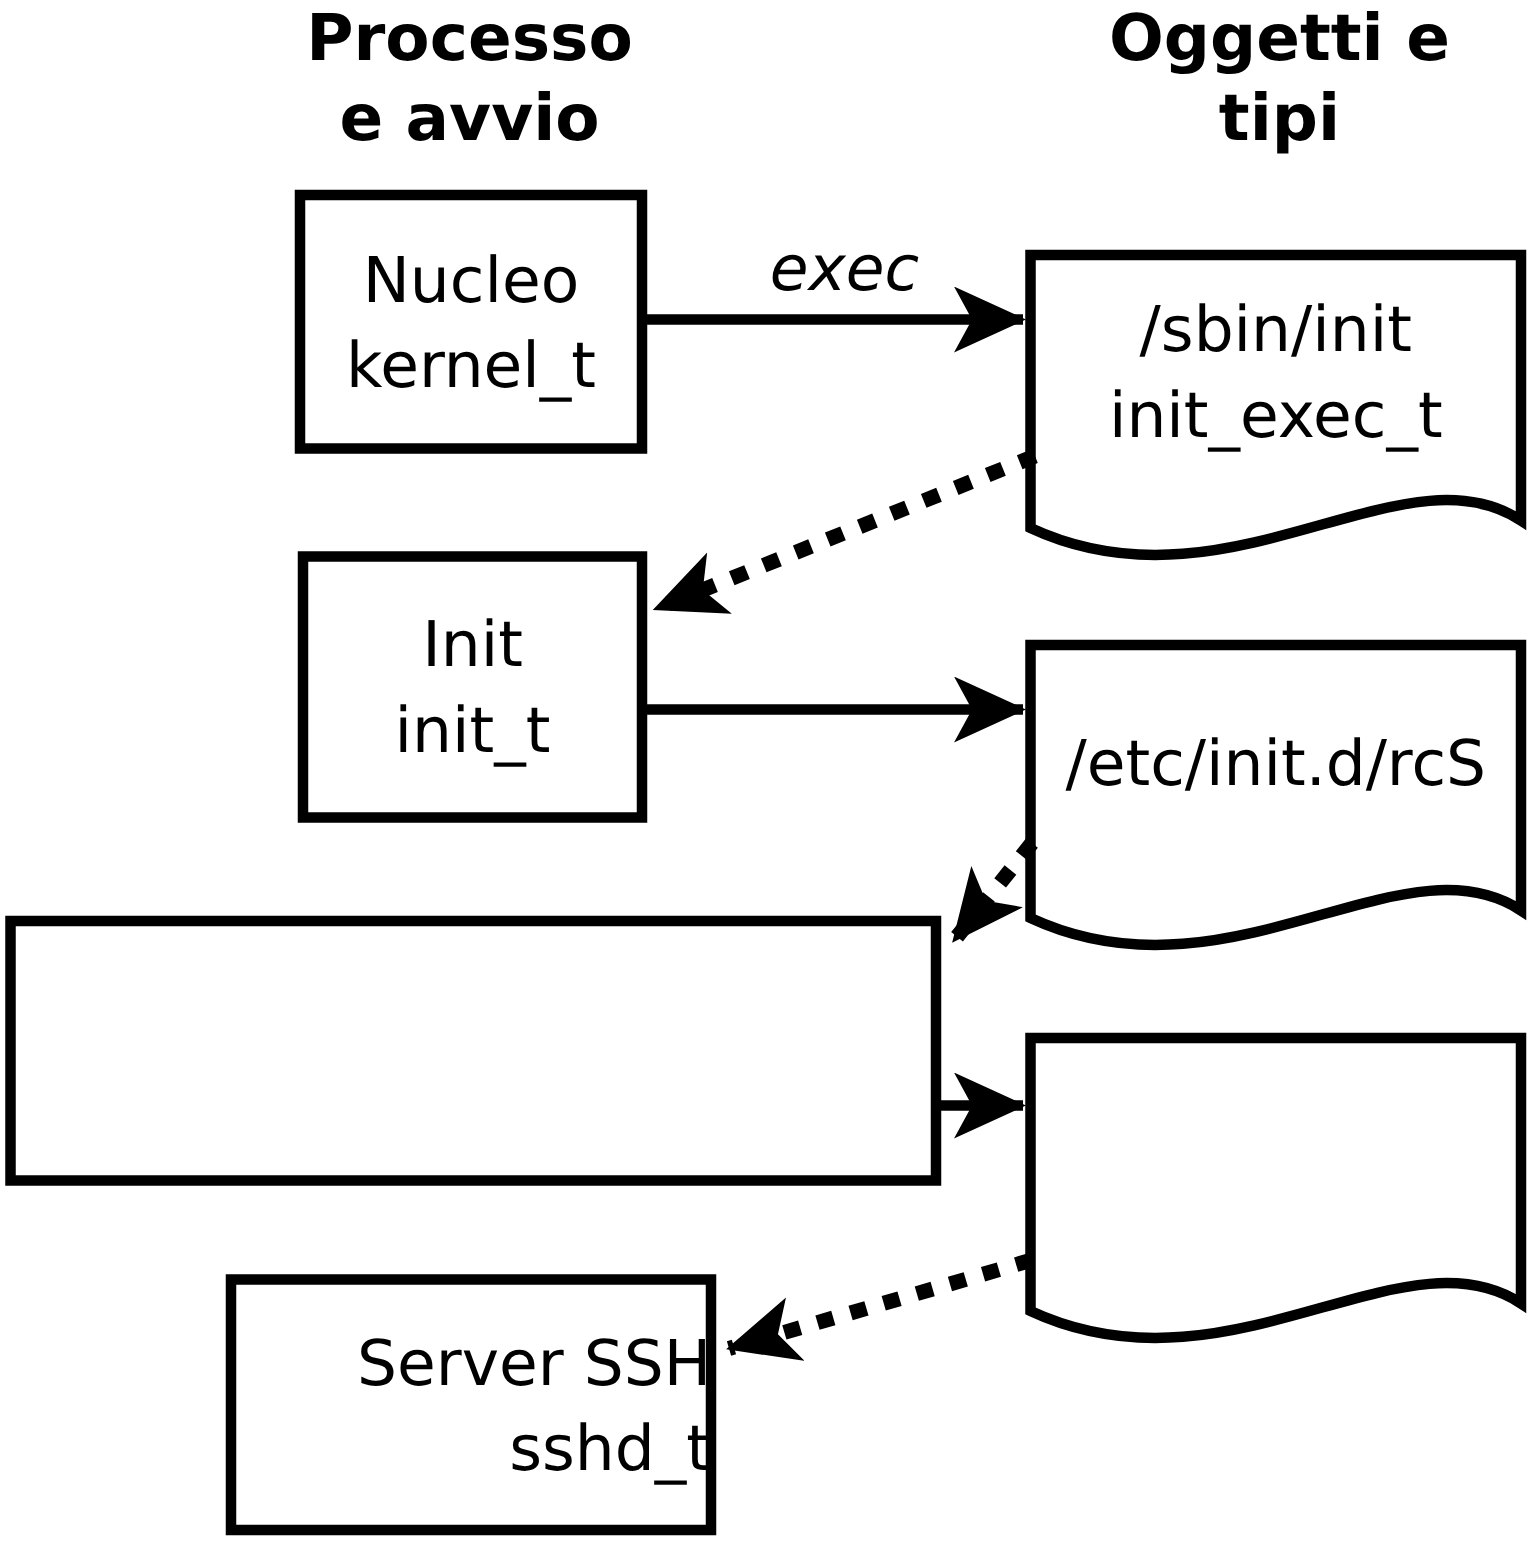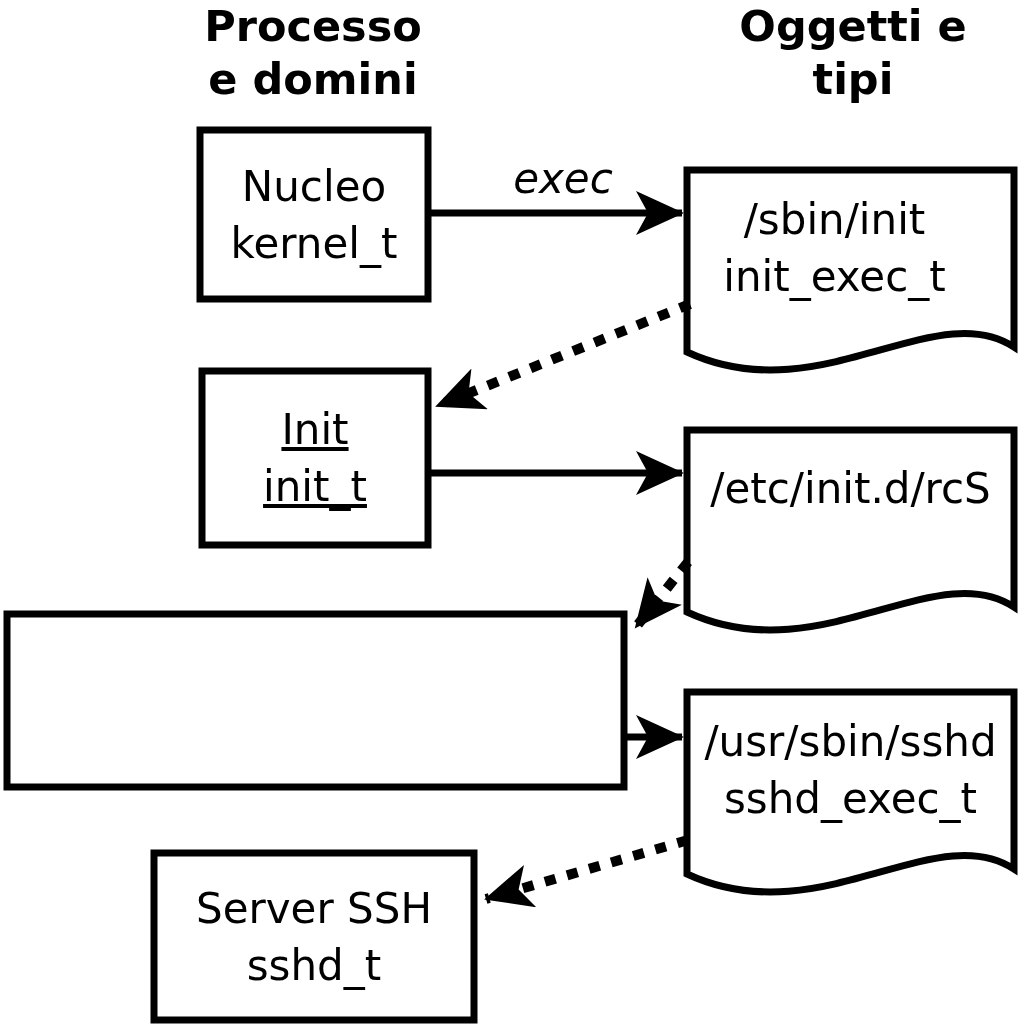--- a/index.html
+++ b/index.html
@@ -45,49 +45,45 @@
     <line class="sline" x1="431" y1="473" x2="682" y2="473" marker-end="url(#arrowhead)"></line>
     <line class="sline" x1="624" y1="737" x2="682" y2="737" marker-end="url(#arrowhead)"></line>
 
     <line class="dline" x1="690" y1="304" x2="437" y2="406" marker-end="url(#arrowhead)"></line>
     <line class="dline" x1="688" y1="562" x2="636" y2="627" marker-end="url(#arrowhead)"></line>
     <line class="dline" x1="688" y1="840" x2="486" y2="899" marker-end="url(#arrowhead)"></line>
   </svg>
 
   <div class="lbl hdr" style="left:133px; top:2px; width:360px; height:102px;">
     <span>Processo</span>
-    <span>e domini</span>
+    <span>e avvio</span>
   </div>
   <div class="lbl hdr" style="left:673px; top:2px; width:360px; height:102px;">
     <span>Oggetti e</span>
     <span>tipi</span>
   </div>
 
   <div class="lbl" style="left:463px; top:154px; width:200px; height:48px;font-style:italic;">exec</div>
 
   <div class="lbl" style="left:200px; top:130px; width:228px; height:169px;">
     <span>Nucleo</span>
     <span>kernel_t</span>
   </div>
-  <div class="lbl" style="left:202px; top:371px; width:226px; height:174px;text-decoration:underline;">
+  <div class="lbl" style="left:202px; top:371px; width:226px; height:174px;">
     <span>Init</span>
     <span>init_t</span>
   </div>
   <div class="lbl" style="left:7px; top:614px; width:617px; height:173px;">
   </div>
-  <div class="lbl" style="left:154px; top:853px; width:320px; height:167px;">
+  <div class="lbl" style="left:154px; top:853px; width:320px; height:167px;align-items:flex-end;">
     <span>Server SSH</span>
     <span>sshd_t</span>
   </div>
 
-  <div class="lbl" style="left:671px; top:172px; width:327px; height:152px;">
+  <div class="lbl" style="left:687px; top:172px; width:327px; height:152px;">
     <span>/sbin/init</span>
     <span>init_exec_t</span>
   </div>
-  <div class="lbl" style="left:687px; top:412px; width:327px; height:152px;">
+  <div class="lbl" style="left:687px; top:432px; width:327px; height:152px;">
     <span>/etc/init.d/rcS</span>
-  </div>
-  <div class="lbl" style="left:687px; top:694px; width:327px; height:152px;">
-    <span>/usr/sbin/sshd</span>
-    <span>sshd_exec_t</span>
   </div>
 
 </div>
 
 </body></html>

